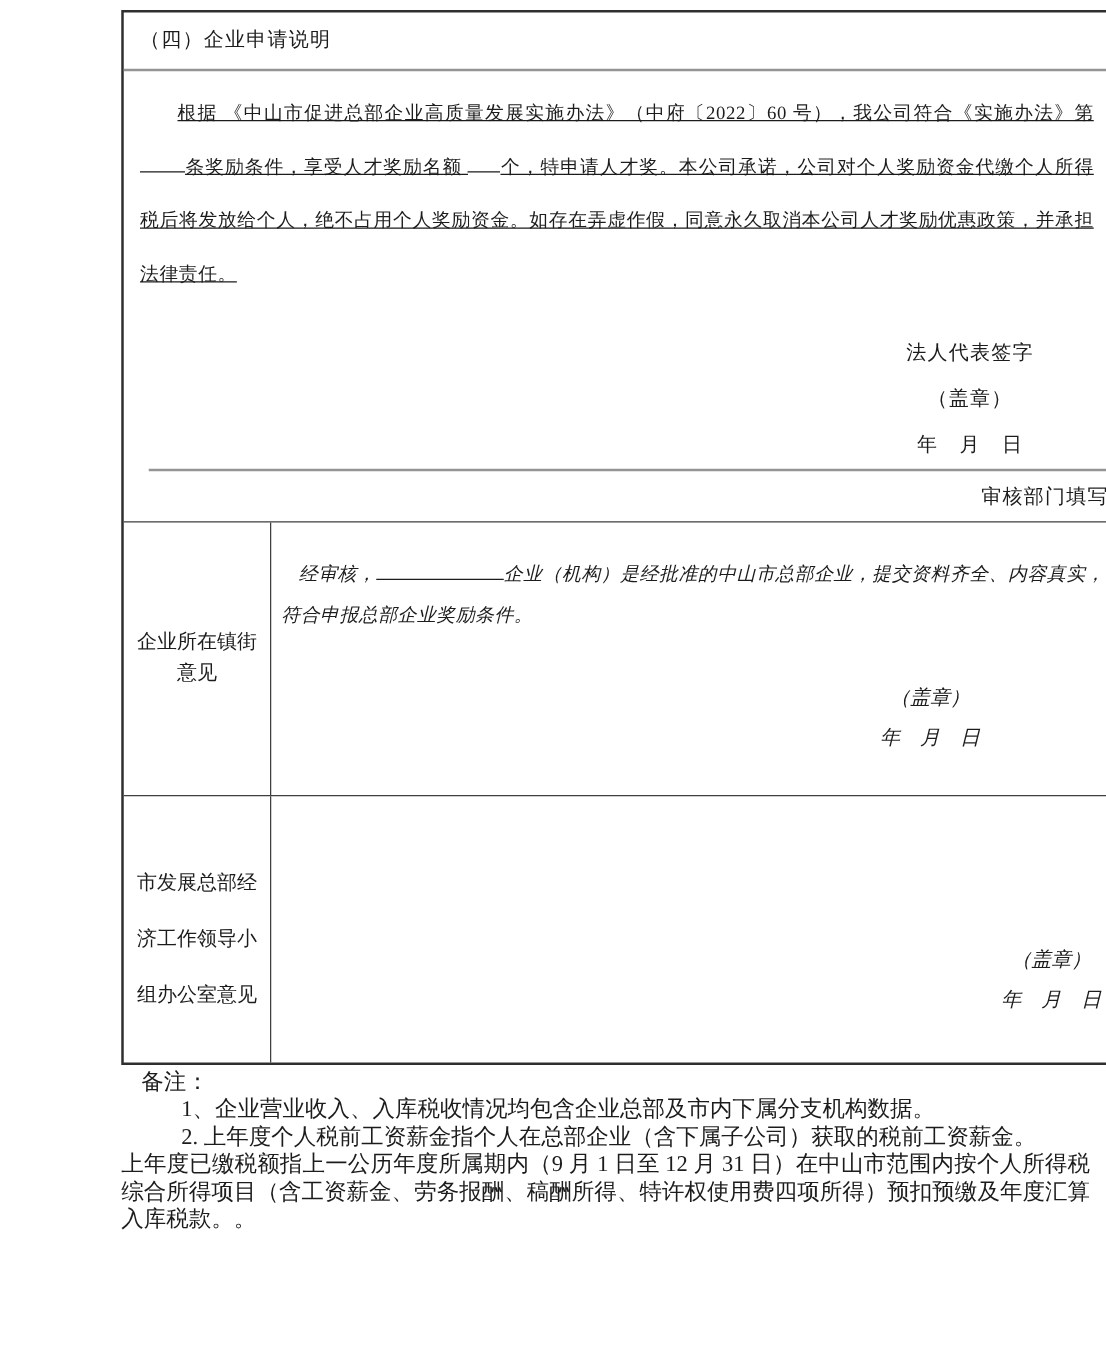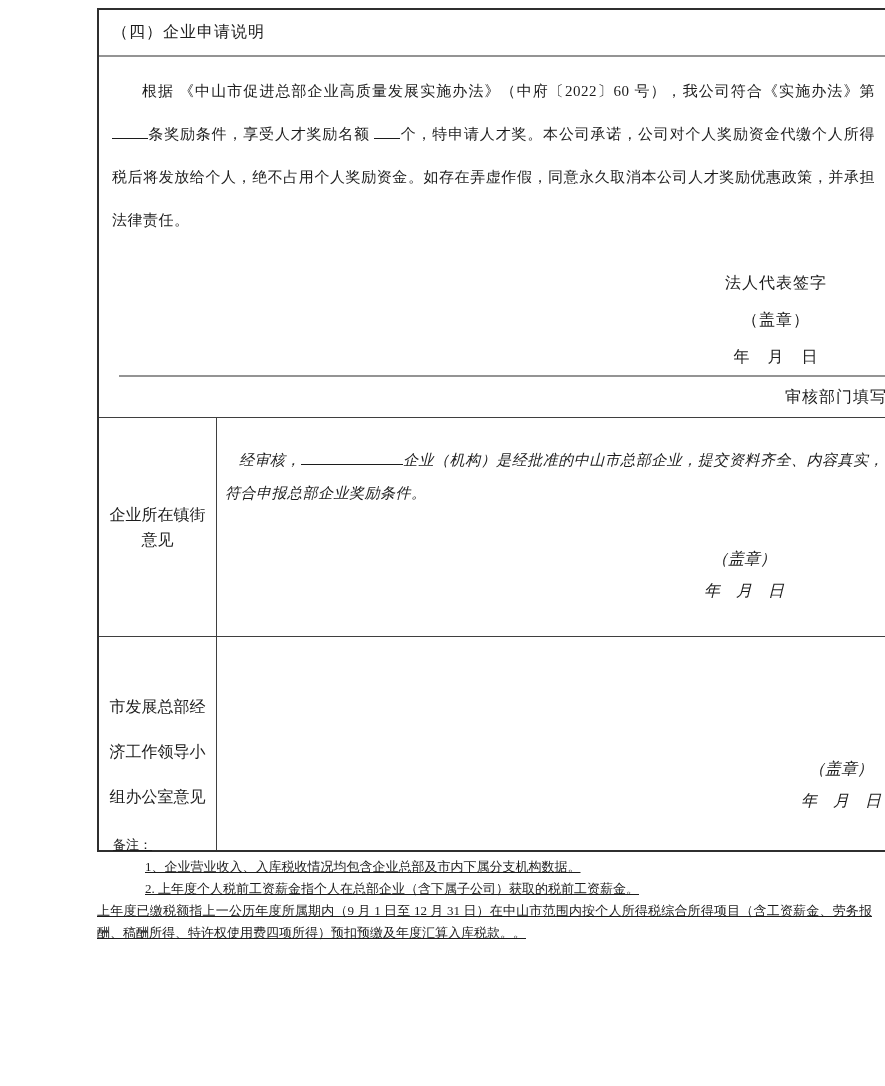--- a/index.html
+++ b/index.html
@@ -5,42 +5,42 @@
   * { margin:0; padding:0; box-sizing:border-box; }
   html,body { background:#ffffff; }
   body { font-family:"Liberation Serif","DejaVu Serif",serif; color:#1c1c1c; }
   .sheet { position:relative; width:885px; height:1086px; background:#ffffff; overflow:hidden; }
 
   .form-table { position:absolute; left:97px; top:8px; width:792px; border:2px solid #2f2f2f; background:#ffffff; }
 
   .row-title { height:45px; display:flex; align-items:center; padding-left:13px; font-size:16px; letter-spacing:1px; }
 
   .row-declaration { height:320px; border-top:2px solid #949494; padding:13px 12px 0 13px; }
-  .decl-par { font-size:15px; line-height:43px; text-align:justify; text-indent:2em; letter-spacing:0.5px; }
+  .decl-par { font-size:15px; line-height:43px; text-align:justify; text-indent:2em; letter-spacing:0.5px;text-decoration:underline; }
   .blank { display:inline-block; border-bottom:1px solid #1c1c1c; height:1em; vertical-align:baseline; }
   .blank-clause { width:36px; }
   .blank-quota { width:26px; }
   .blank-company { width:102px; }
   .sig-block { width:fit-content; margin:22px 48px 0 auto; text-align:center; font-size:16px; line-height:37px; letter-spacing:1px; }
 
   .row-review-header { height:42px; border-top:2px solid #949494; display:flex; align-items:center; justify-content:flex-end; font-size:16px; letter-spacing:1px;margin-left:20px; }
 
   .row-split { display:flex; border-top:1px solid #3f3f3f; }
   .row-town { height:219px; }
   .row-city { height:214px; }
   .cell-label { width:118px; border-right:1px solid #3f3f3f; display:flex; flex-direction:column; align-items:center; justify-content:center; font-size:16px; text-align:center; }
-  .row-town .cell-label .lbl-line { line-height:25px; }
+  .row-town .cell-label .lbl-line { line-height:25px;font-family:Liberation Mono, monospace; }
   .row-city .cell-label .lbl-line { line-height:29px;margin-top:16px; }
   .cell-content { flex:1; min-width:0;font-style:italic; }
   .row-town .cell-content { padding:26px 3px 0 8px; }
   .town-par { font-size:15px; line-height:33px; text-align:justify; text-indent:14px; letter-spacing:0.5px; }
   .town-stamp { width:fit-content; margin:33px 100px 0 auto; text-align:center; font-size:16px; line-height:32px; }
   .city-stamp { width:fit-content; margin:116px 6px 0 auto; text-align:center; font-size:16px; line-height:32px; }
 
-  .notes { position:absolute; left:97px; top:834px; width:775px; font-size:13px; line-height:22px;text-decoration:underline; }
+  .notes { position:absolute; left:97px; top:854px; width:775px; font-size:18px; line-height:22px; }
   .notes p { text-align:justify; }
   .note-label { text-indent:16px; }
   .note-item { text-indent:48px; }
   .note-flush { text-indent:0; }
 </style>
 </head>
 <body>
 
 <div class="sheet">
 

